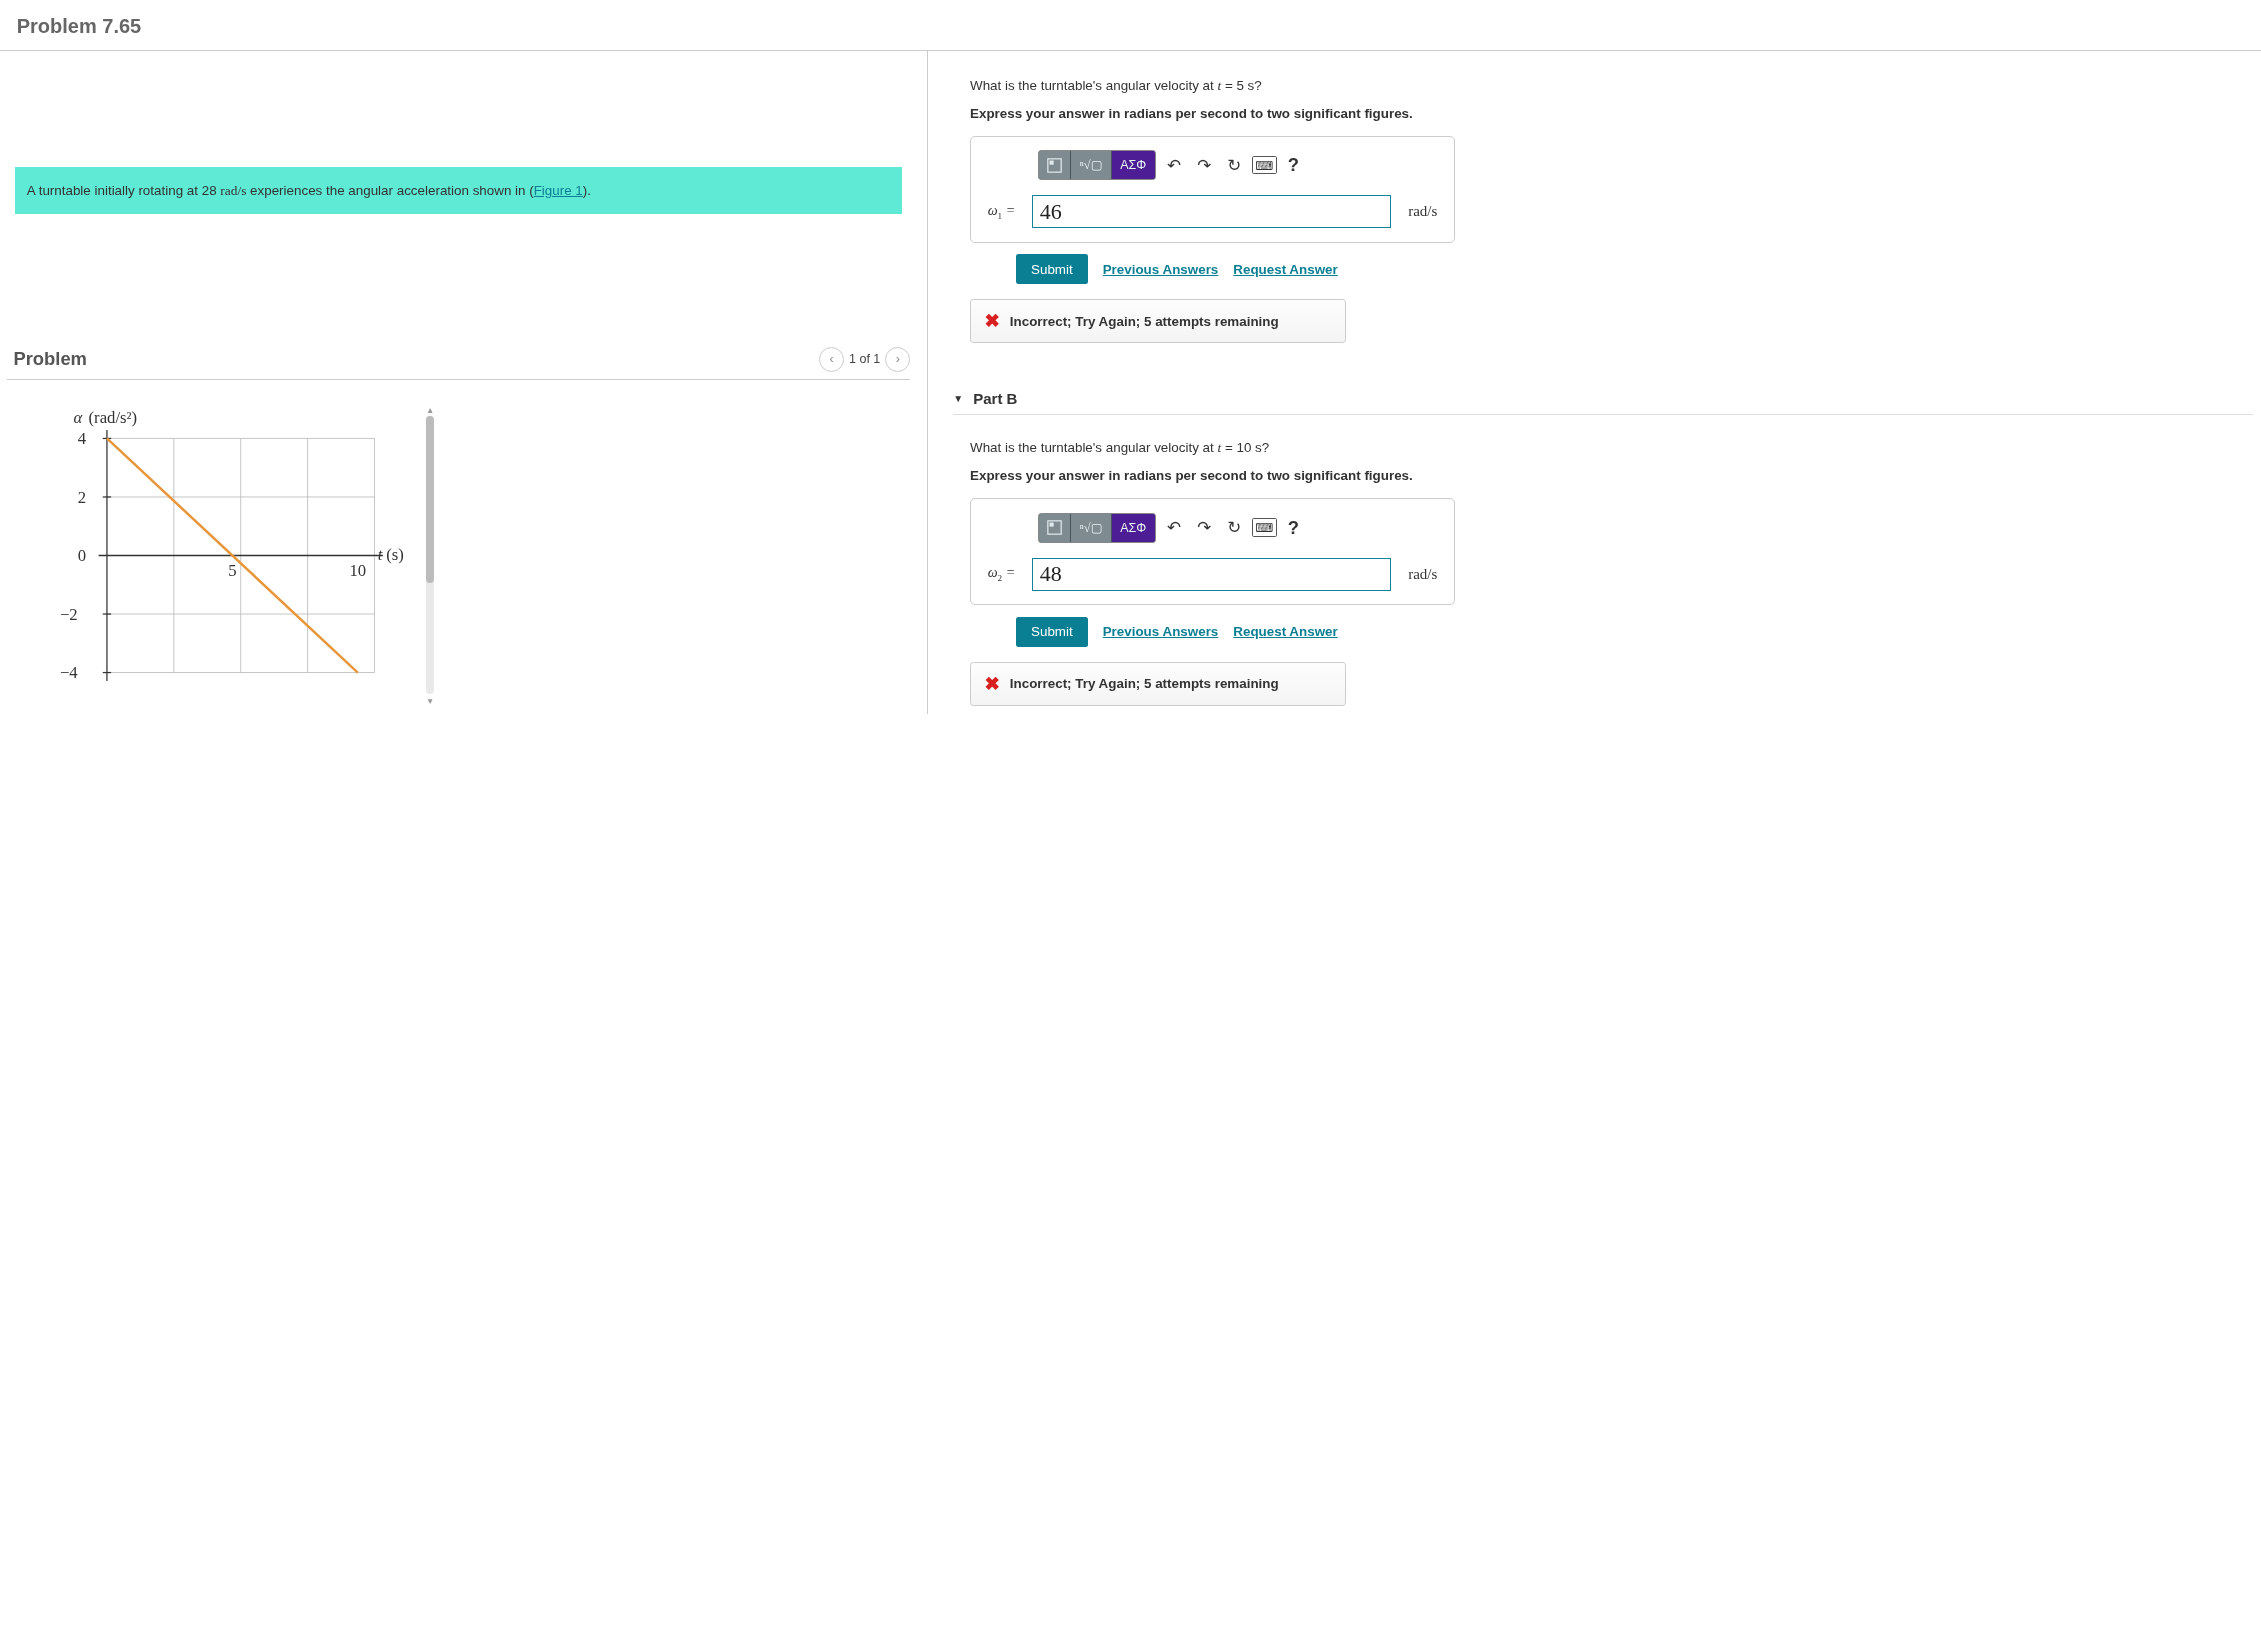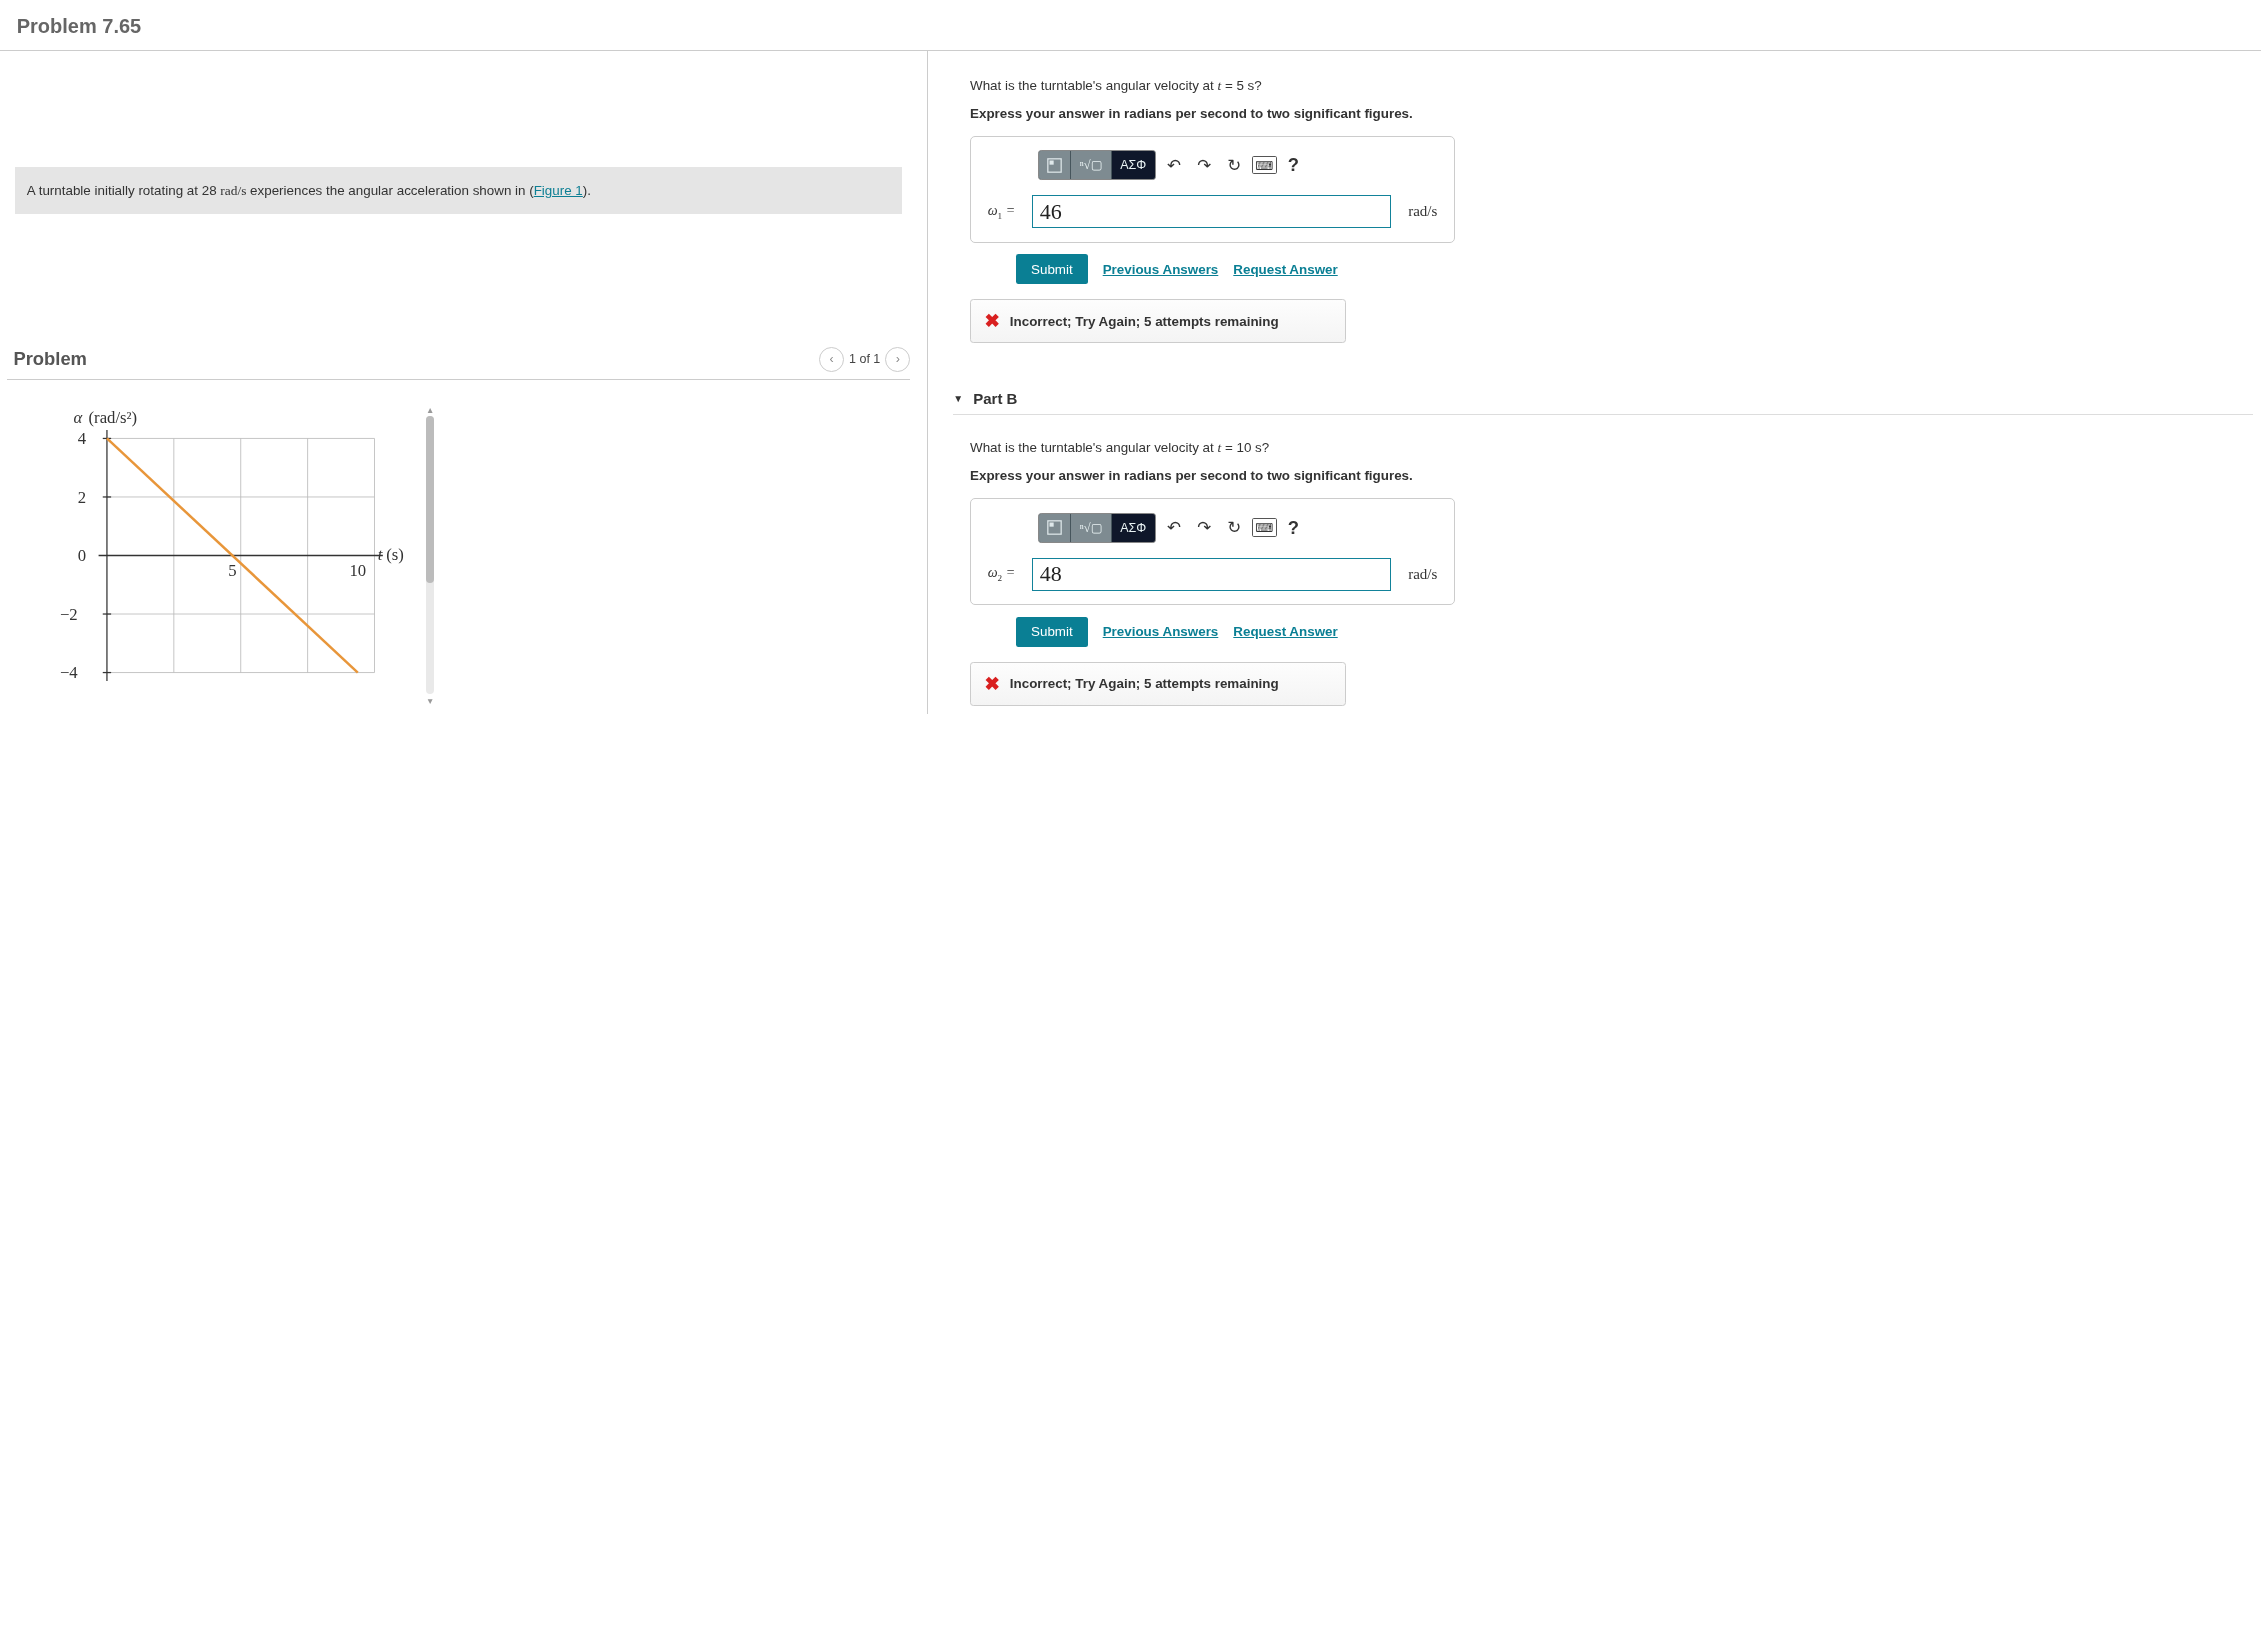--- a/index.html
+++ b/index.html
@@ -23,21 +23,21 @@
   .left-col {
     width: 41%;
     padding: 16.7px 16.7px 0 6.7px;
   }
   .right-col {
     width: 59%;
     border-left: 0.8px solid #ccc;
     padding: 25px 8.4px 8.4px 42px;
   }
   .problem-statement {
-    background: #e5e5e5;
+    background: #5eead4;
     padding: 13.4px 11.7px;
     font-size: 13.4px;
     line-height: 1.45;
     margin: 100px 8.4px 25px 8.4px;
     color: #333;
   }
   .problem-statement .rm { font-family: 'Times New Roman', serif; }
   .problem-statement a { color: #0d7f94; text-decoration: underline; }
   .figure-header {
     display: flex;
@@ -88,21 +88,21 @@
     display: flex; align-items: center; gap: 6.7px;
     margin-bottom: 15px; padding-left: 50px;
   }
   .tool-grp {
     display: flex; height: 30px; border: 0.8px solid #888;
     border-radius: 3.3px; overflow: hidden; background: #5f6c72;
   }
   .tool-btn {
     padding: 0 8.4px; display: flex; align-items: center; justify-content: center;
     color: #e9f2f3; font-size: 12.5px; cursor: pointer; border-right: 0.8px solid #46555c;
-    background: #0f172a;
+    background: #4c1d95;
   }
   .tool-btn:last-child { border-right: none; }
   .tool-btn.light { background: #7e8b91; }
   .tool-ico {
     width: 23.4px; height: 23.4px; display: flex; align-items: center; justify-content: center;
     color: #333; font-size: 16.7px; cursor: pointer;
   }
   .q-mark { font-size: 18.4px; font-weight: bold; color: #333; margin-left: 5px; }
   .ans-line { display: flex; align-items: center; gap: 17px; }
   .ans-var { font-style: italic; font-family: 'Times New Roman', serif; font-size: 14px; white-space: nowrap; }

